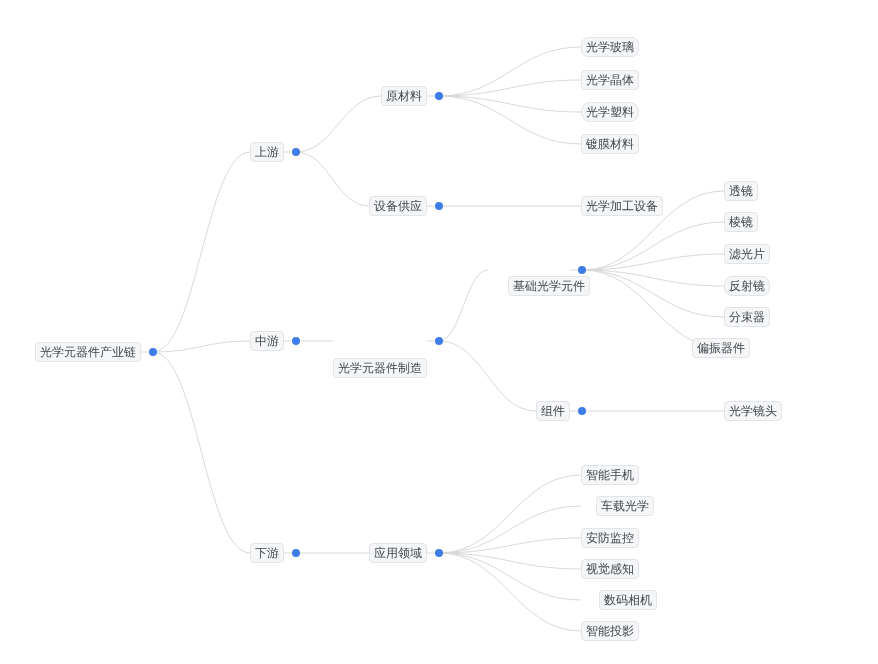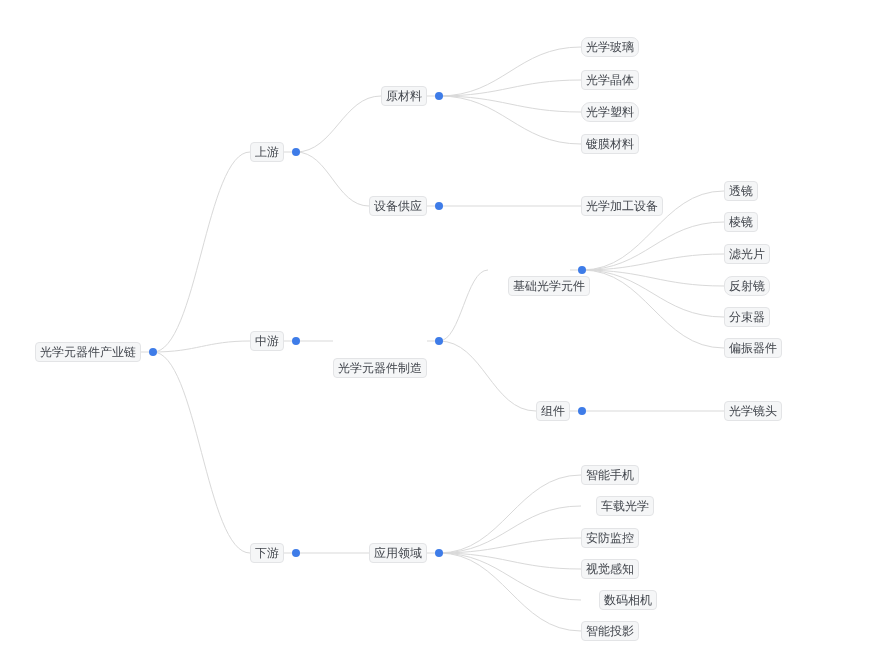--- a/index.html
+++ b/index.html
@@ -129,21 +129,21 @@
   <div class="node" style="left:581px; top:206px;">光学加工设备</div>
 
   <div class="node" style="right:288px; top:270px;margin-top:16px;">基础光学元件</div>
   <div class="node" style="right:308px; top:411px;">组件</div>
 
   <div class="node" style="left:724px; top:191px;">透镜</div>
   <div class="node" style="left:724px; top:222px;">棱镜</div>
   <div class="node" style="left:724px; top:254px;">滤光片</div>
   <div class="node" style="left:724px; top:286px;border-radius:8px;">反射镜</div>
   <div class="node" style="left:724px; top:317px;">分束器</div>
-  <div class="node" style="left:724px; top:348px;">偏振器件</div>
+  <div class="node" style="left:692px; top:348px;">偏振器件</div>
 
   <div class="node" style="left:724px; top:411px;">光学镜头</div>
 
   <div class="node" style="left:581px; top:475px;">智能手机</div>
   <div class="node" style="left:596px; top:506px;">车载光学</div>
   <div class="node" style="left:581px; top:538px;">安防监控</div>
   <div class="node" style="left:581px; top:569px;">视觉感知</div>
   <div class="node" style="left:599px; top:600px;">数码相机</div>
   <div class="node" style="left:581px; top:631px;">智能投影</div>
 

